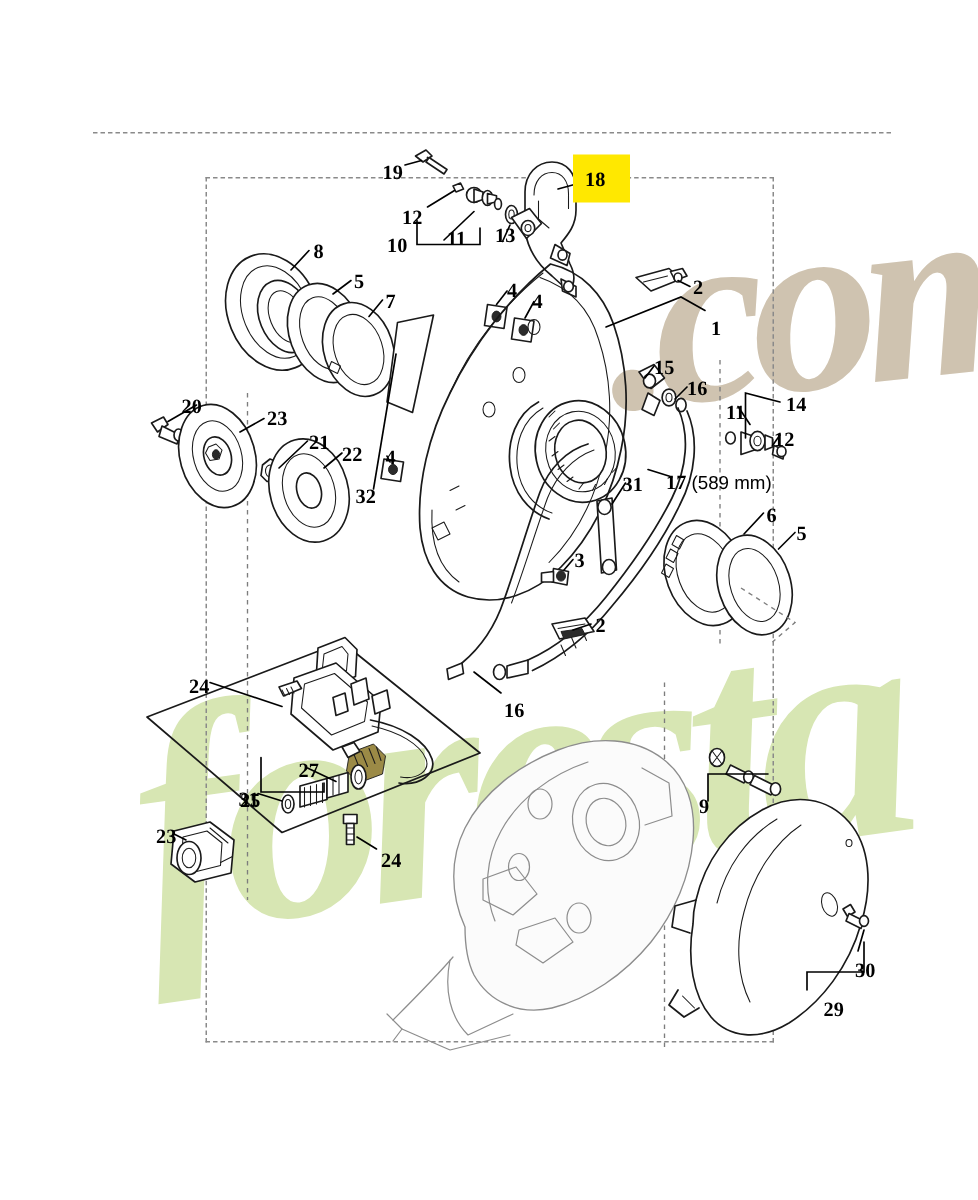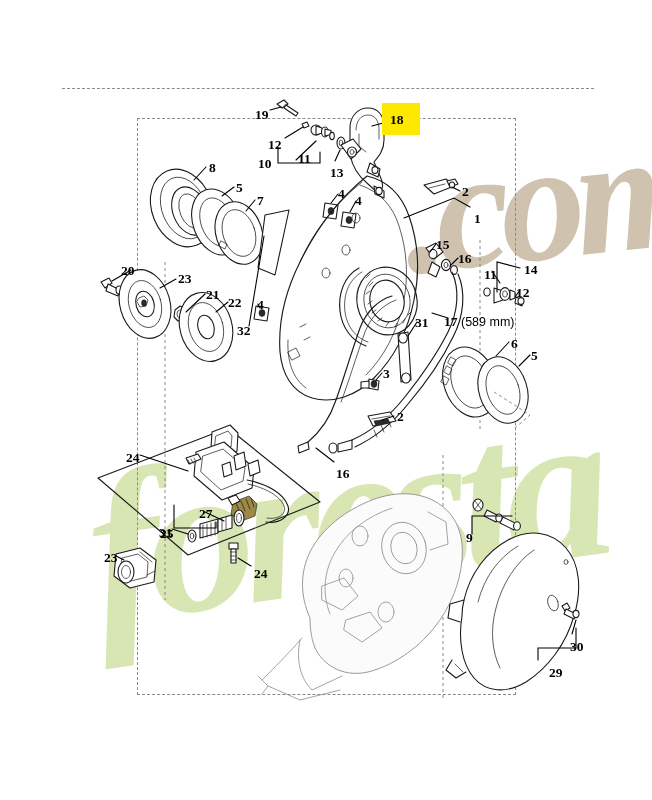--- a/index.html
+++ b/index.html
@@ -408,21 +408,21 @@
     </g>
   </svg>
 
   <div id="callout-layer">
       <div class="lbl" style="left: 255px; top: 108px;">19</div>
       <div class="hl-box" style="left: 382px; top: 103px; width: 38px; height: 32px; background: rgb(255, 232, 0);"></div>
       <div class="lbl" style="left: 390px; top: 113px;">18</div>
       <div class="lbl" style="left: 268px; top: 138px;">12</div>
       <div class="lbl" style="left: 298px; top: 152px;">11</div>
       <div class="lbl" style="left: 258px; top: 157px; text-align: center;">10</div>
-      <div class="lbl" style="left: 330px; top: 166px; text-align: right;">13</div>
+      <div class="lbl" style="left: 330px; top: 150px; text-align: right;">13</div>
       <div class="lbl" style="left: 209px; top: 161px;">8</div>
       <div class="lbl" style="left: 236px; top: 181px;">5</div>
       <div class="lbl" style="left: 257px; top: 194px;">7</div>
       <div class="lbl" style="left: 338px; top: 187px;">4</div>
       <div class="lbl" style="left: 355px; top: 194px;">4</div>
       <div class="lbl" style="left: 462px; top: 185px;">2</div>
       <div class="lbl" style="left: 474px; top: 212px;">1</div>
       <div class="lbl" style="left: 436px; top: 238px;">15</div>
       <div class="lbl" style="left: 458px; top: 252px;">16</div>
       <div class="lbl" style="left: 484px; top: 268px;">11</div>

